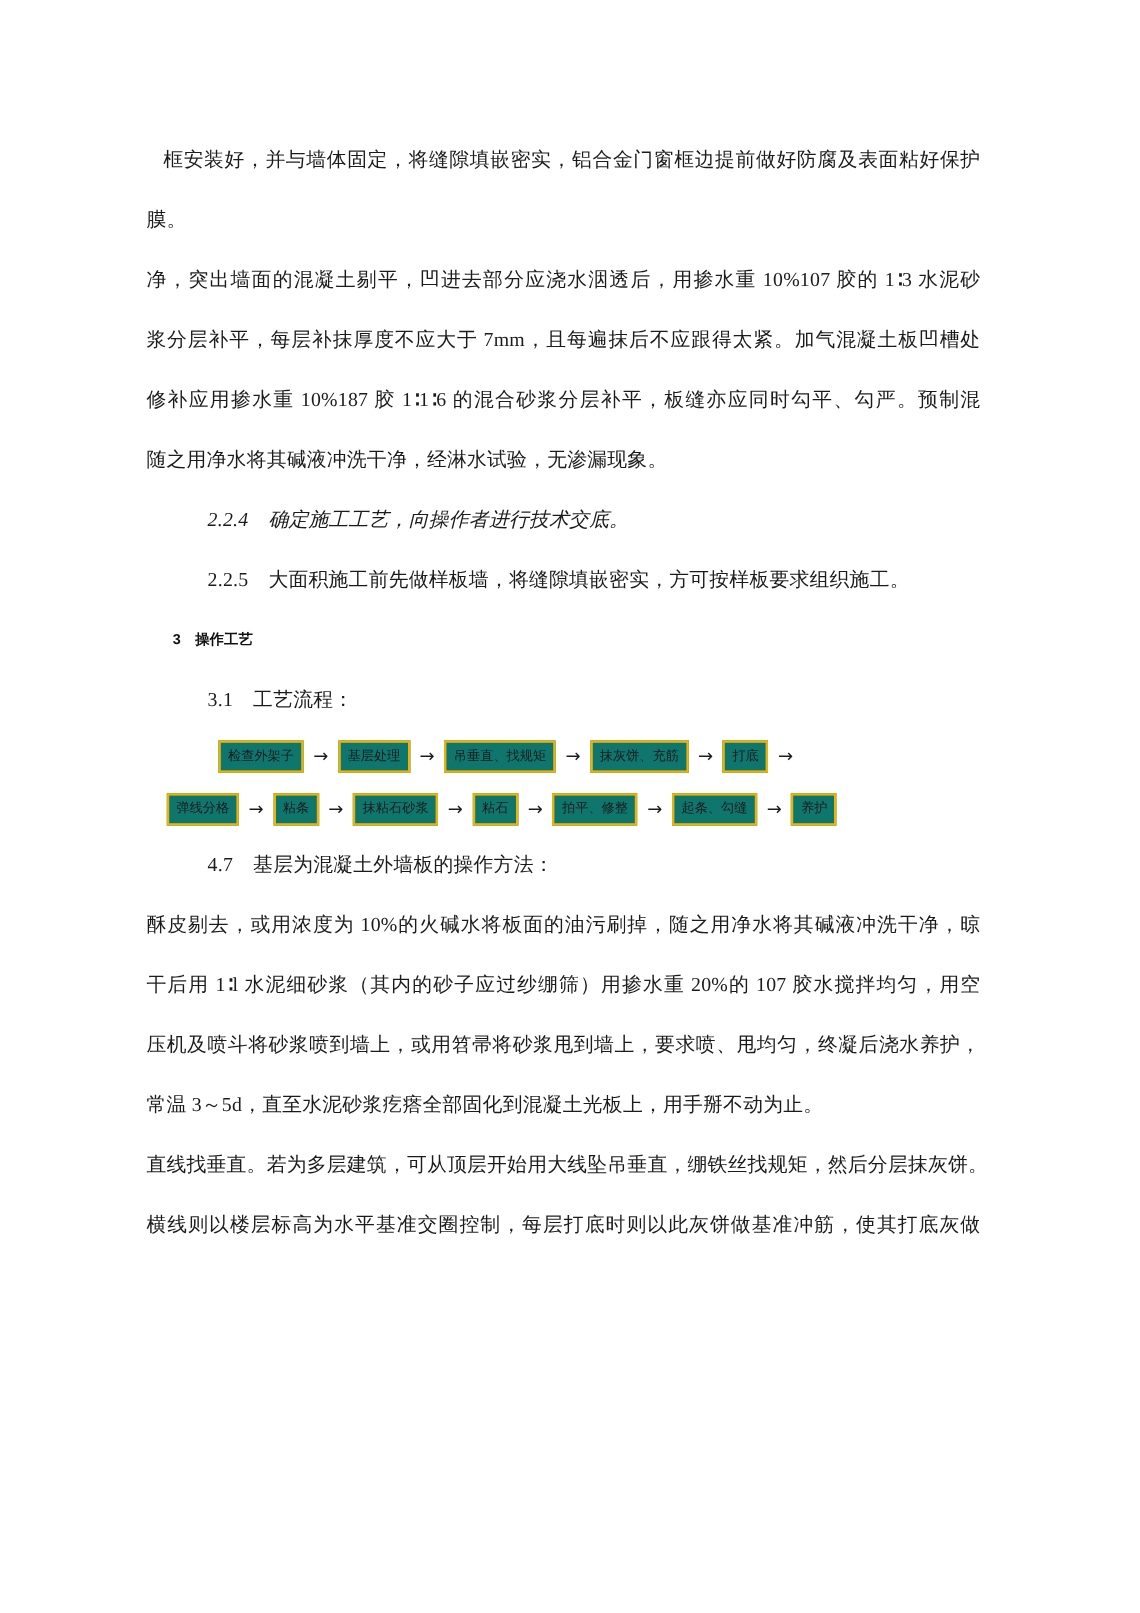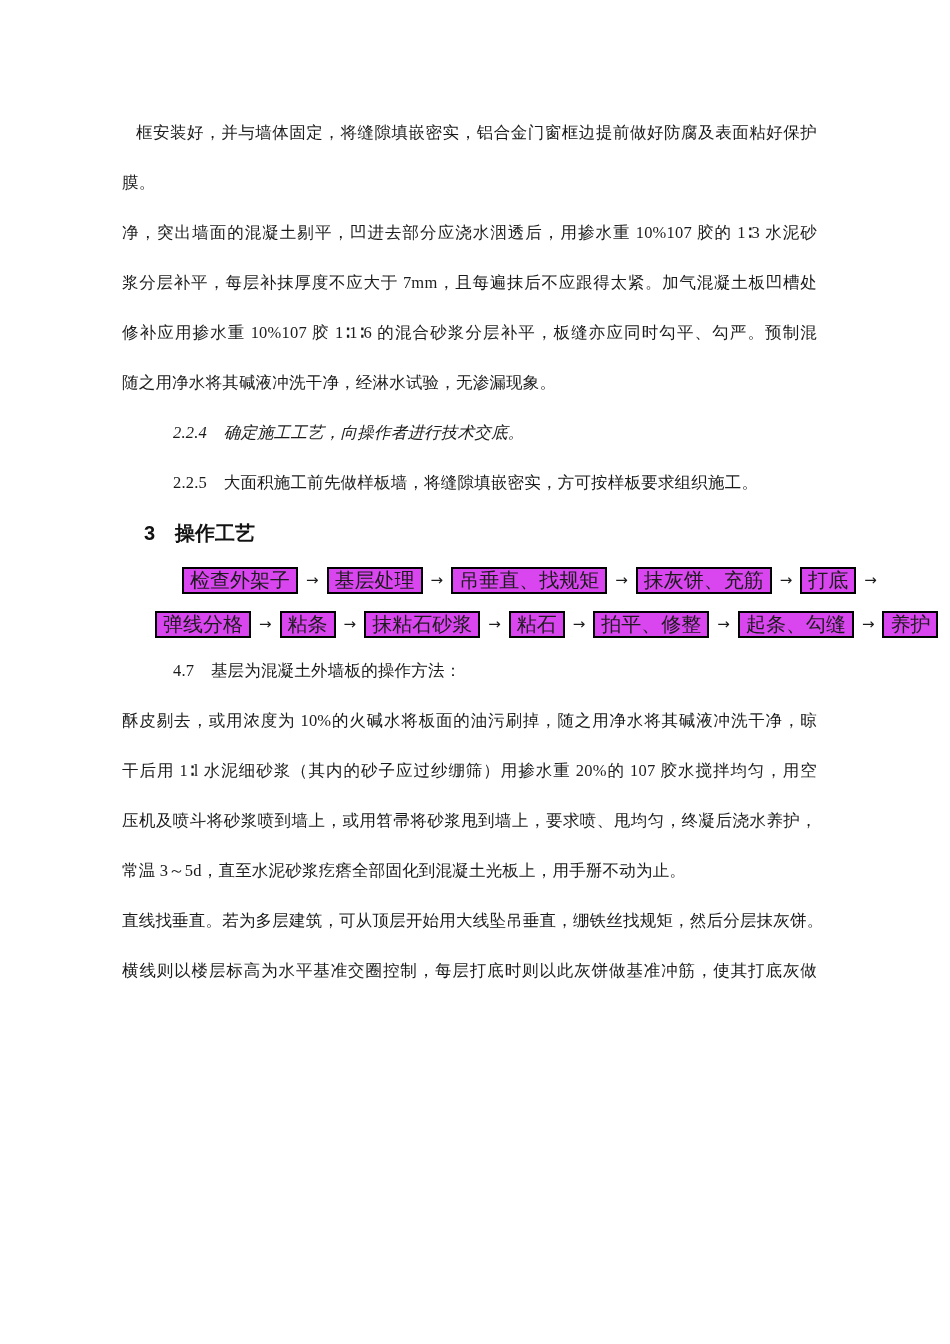--- a/index.html
+++ b/index.html
@@ -32,41 +32,41 @@
     white-space: nowrap;
     letter-spacing: 0.2px;
   }
   .line.just {
     text-align: justify;
     text-align-last: justify;
   }
   .heading {
     height: 50px;
     line-height: 50px;
-    font-size: 20px;
+    font-size: 12px;
     font-weight: bold;
     color: #111111;
     font-family: "Liberation Sans", "DejaVu Sans", sans-serif;
     white-space: nowrap;
   }
   
   .flow-row {
     height: 44px;
     display: flex;
     align-items: center;
     gap: 5px;
     white-space: nowrap;
   }
   .flow-box {
-    border: 2px solid #000000;
+    border: 2px solid #eab308;
     padding: 1px 6px;
-    font-size: 20px;
+    font-size: 11px;
     line-height: 21px;
     color: #1b1b1b;
-    background: #d946ef;
+    background: #0f766e;
     flex: 0 0 auto;
   }
   .flow-arrow {
     font-size: 15px;
     color: #1b1b1b;
     padding: 0 3px;
     flex: 0 0 auto;
     font-family: "DejaVu Sans", sans-serif;
   }
 </style>
@@ -75,43 +75,46 @@
 
 <div class="page">
   <div class="content" id="doc-content">
       <div>
         <div class="line just" style="padding-left: 14px;">框安装好，并与墙体固定，将缝隙填嵌密实，铝合金门窗框边提前做好防腐及表面粘好保护</div>
         <div class="line">膜。</div>
       </div>
       <div>
         <div class="line just">净，突出墙面的混凝土剔平，凹进去部分应浇水洇透后，用掺水重 10%107 胶的 1∶3 水泥砂</div>
         <div class="line just">浆分层补平，每层补抹厚度不应大于 7mm，且每遍抹后不应跟得太紧。加气混凝土板凹槽处</div>
-        <div class="line just">修补应用掺水重 10%107 胶 1∶1∶6 的混合砂浆分层补平，板缝亦应同时勾平、勾严。预制混</div>
+        <div class="line just">修补应用掺水重 10%187 胶 1∶1∶6 的混合砂浆分层补平，板缝亦应同时勾平、勾严。预制混</div>
         <div class="line">随之用净水将其碱液冲洗干净，经淋水试验，无渗漏现象。</div>
       </div>
       <div>
         <div class="line" style="padding-left: 51px; font-style: italic;">2.2.4　确定施工工艺，向操作者进行技术交底。</div>
       </div>
       <div>
         <div class="line" style="padding-left: 51px;">2.2.5　大面积施工前先做样板墙，将缝隙填嵌密实，方可按样板要求组织施工。</div>
       </div>
       <div class="heading" style="padding-left: 22px;">3　操作工艺</div>
+      <div>
+        <div class="line" style="padding-left: 51px;">3.1　工艺流程：</div>
+      </div>
       <div class="flow-row" style="margin-left: 60px;">
         <span class="flow-box">检查外架子</span>
         <span class="flow-arrow">→</span>
         <span class="flow-box">基层处理</span>
         <span class="flow-arrow">→</span>
         <span class="flow-box">吊垂直、找规矩</span>
         <span class="flow-arrow">→</span>
         <span class="flow-box">抹灰饼、充筋</span>
         <span class="flow-arrow">→</span>
         <span class="flow-box">打底</span>
         <span class="flow-arrow">→</span>
       </div>
-      <div class="flow-row" style="margin-left: 33px;">
+      <div class="flow-row" style="margin-left: 17px;">
         <span class="flow-box">弹线分格</span>
         <span class="flow-arrow">→</span>
         <span class="flow-box">粘条</span>
         <span class="flow-arrow">→</span>
         <span class="flow-box">抹粘石砂浆</span>
         <span class="flow-arrow">→</span>
         <span class="flow-box">粘石</span>
         <span class="flow-arrow">→</span>
         <span class="flow-box">拍平、修整</span>
         <span class="flow-arrow">→</span>

